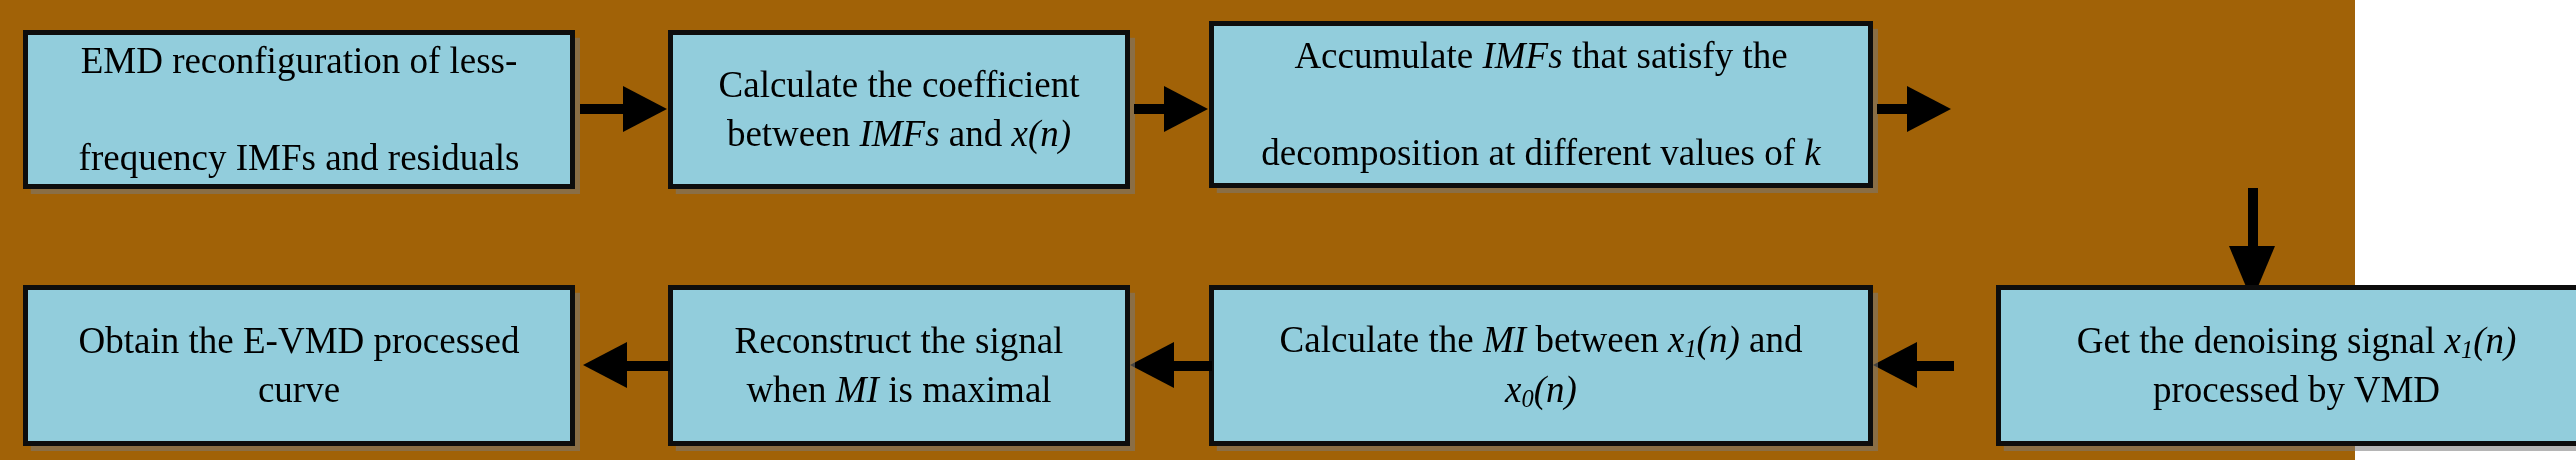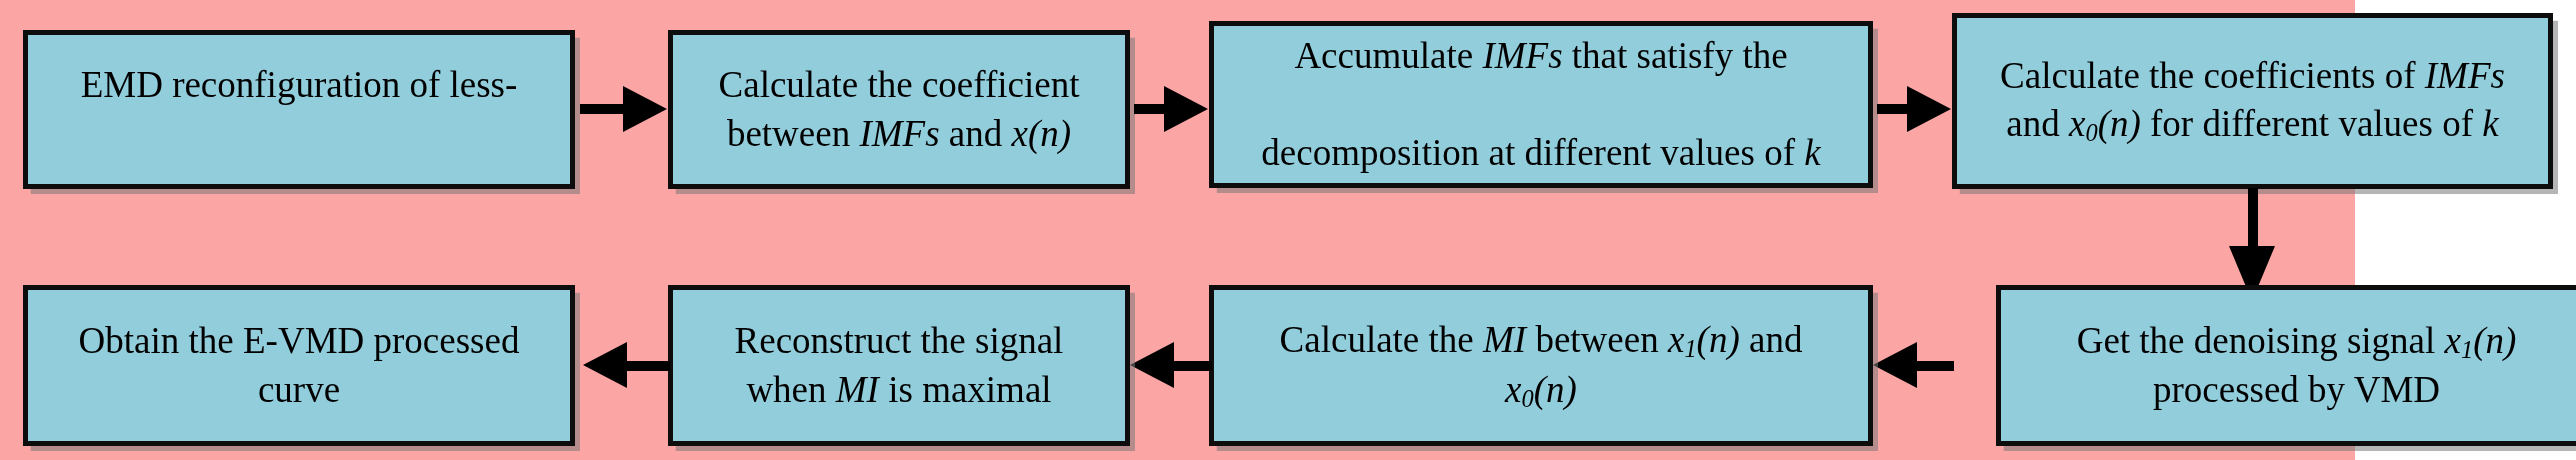--- a/index.html
+++ b/index.html
@@ -10,21 +10,21 @@
   body {
     width: 2576px;
     height: 460px;
     font-family: "Liberation Serif", "DejaVu Serif", serif;
     overflow: hidden;
   }
   #flowchart {
     position: relative;
     width: 2355px;
     height: 460px;
-    background: #fca5a5;
+    background: #a16207;
   }
 
   
   .node {
     position: absolute;
     box-sizing: border-box;
     background: #92CDDC;
     border: 5px solid #0d0d0d;
     box-shadow: 6.4px 6.4px 0 -1.4px rgba(120,120,120,0.55);
     display: flex;
@@ -81,20 +81,21 @@
 </style>
 </head>
 <body>
 
 <div id="flowchart">
 
   <div class="node" style="left:23px; top:30px; width:552px; height:159px;">
     <span class="txt">
       <span>EMD reconfiguration of less-</span><br>
       <br>
+      <span>frequency IMFs and residuals</span>
     </span>
   </div>
 
   <div class="hline" style="left:580px; top:104px; width:44px;"></div>
   <div class="arrow-right" style="left:623px; top:86px;"></div>
 
   <div class="node" style="left:668px; top:30px; width:462px; height:159px;justify-content:center;">
     <span class="txt">
       <span>Calculate the coefficient</span><br>
       <span>between </span><i>IMFs</i><span> and </span><i>x(n)</i>
@@ -108,26 +109,20 @@
     <span class="txt">
       <span>Accumulate </span><i>IMFs</i><span> that satisfy the</span><br>
       <br>
       <span>decomposition at different values of </span><i>k</i>
     </span>
   </div>
 
   <div class="hline" style="left:1877px; top:104px; width:31px;"></div>
   <div class="arrow-right" style="left:1907px; top:86px;"></div>
 
-  <div class="node" style="left:1952px; top:12.7px; width:601px; height:176px;">
-    <span class="txt">
-      <span>Calculate the coefficients of </span><i>IMFs</i><br>
-      <span>and </span><i>x</i><sub>0</sub><i>(n)</i><span> for different values of </span><i>k</i>
-    </span>
-  </div>
 
   <div class="vline" style="left:2248px; top:188px; width:10px; height:62px;"></div>
   <div class="arrow-down" style="left:2229px; top:246px;"></div>
 
   <div class="node" style="left:1952px; top:285px; width:601px; height:161px;margin-left:44px;">
     <span class="txt">
       <span>Get the denoising signal </span><i>x</i><sub>1</sub><i>(n)</i><br>
       <span>processed by VMD</span>
     </span>
   </div>

